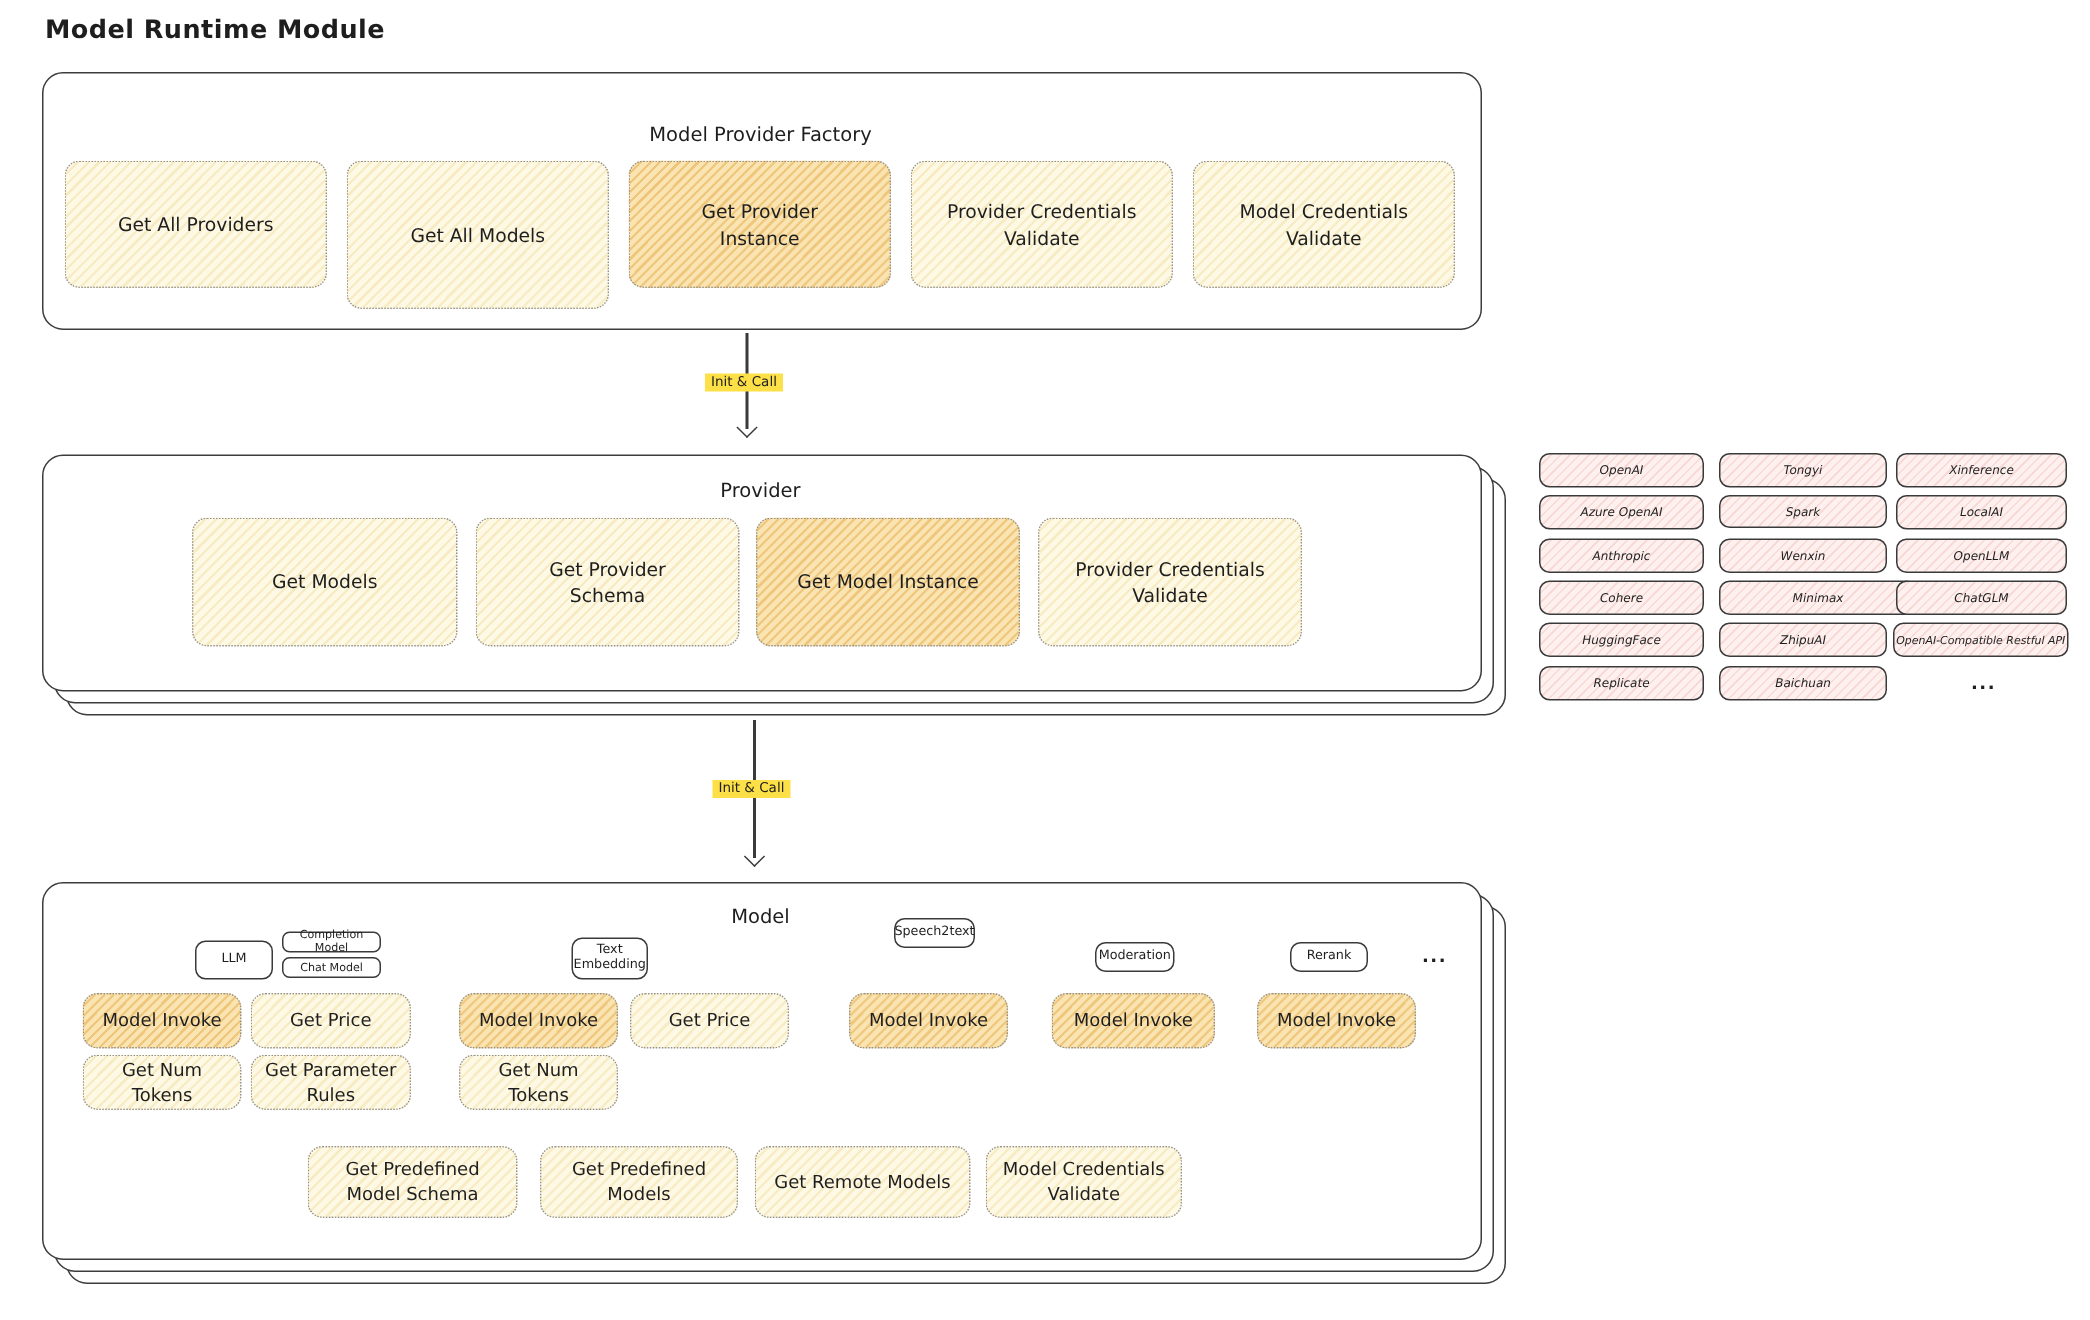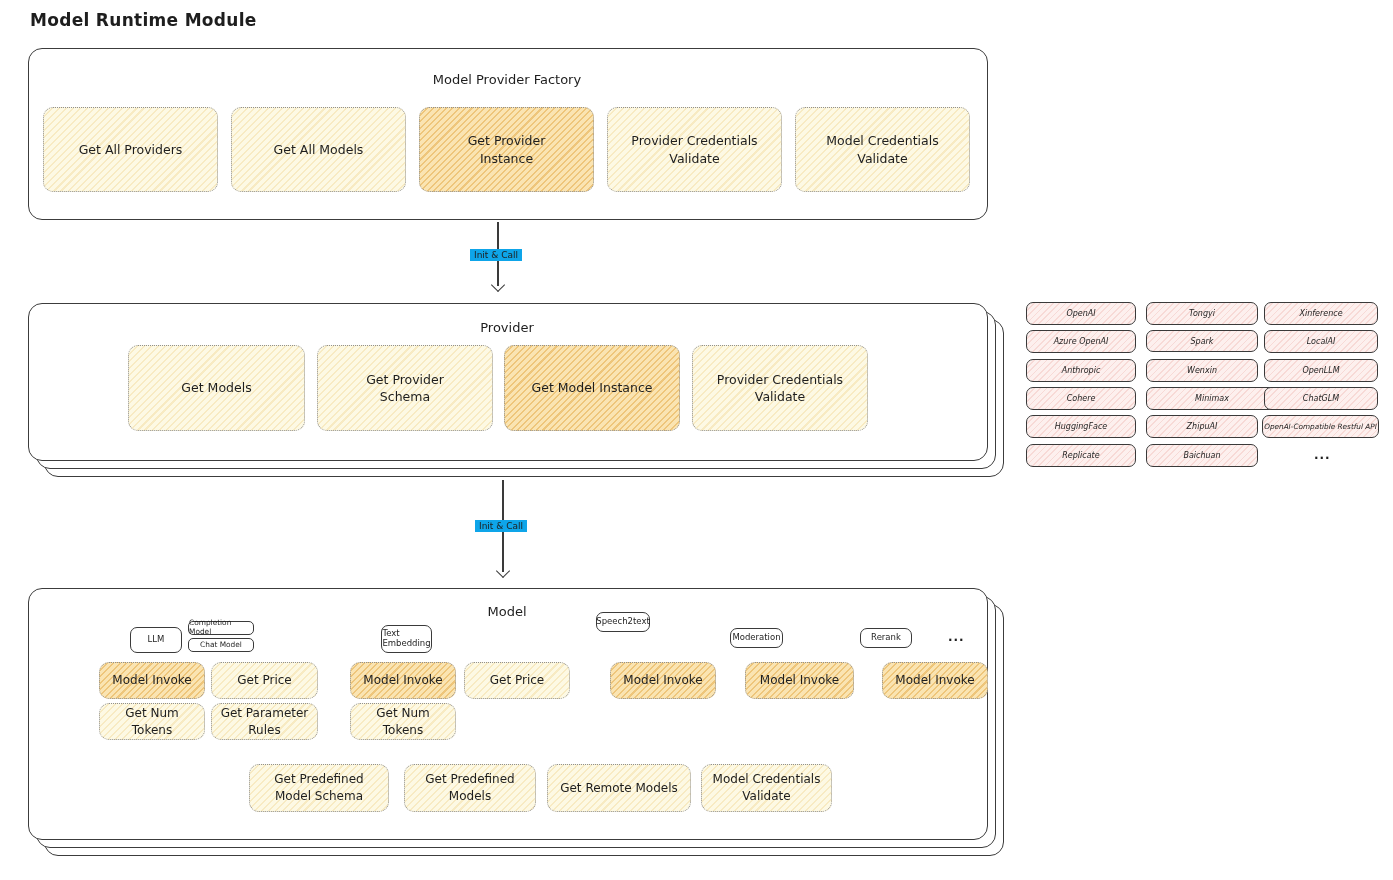--- a/index.html
+++ b/index.html
@@ -17,21 +17,21 @@
   }
   .section-title{
     position:absolute;font-size:13px;text-align:center;width:300px;font-weight:500;
   }
   
   .fn-box{
     position:absolute;display:flex;align-items:center;justify-content:center;
     text-align:center;font-size:12.5px;line-height:1.4;border-radius:10px;
     padding:0 22px;box-sizing:border-box;
   }
-  .fn-box.tight{padding:0 6px;font-size:12px;margin-left:44px;}
+  .fn-box.tight{padding:0 6px;font-size:12px;}
   .dotted{border:1.5px dotted #909090;}
   .hatch-yellow{
     background-color:#fdf9e4;
     background-image:repeating-linear-gradient(135deg, rgba(233,196,106,0.28) 0px, rgba(233,196,106,0.28) 1.5px, transparent 1.5px, transparent 5px);
   }
   .hatch-orange{
     background-color:#fae4b2;
     background-image:repeating-linear-gradient(135deg, rgba(222,156,46,0.42) 0px, rgba(222,156,46,0.42) 1.5px, transparent 1.5px, transparent 4.5px);
   }
   .hatch-pink{
@@ -45,46 +45,46 @@
   
   .pill{
     position:absolute;display:flex;align-items:center;justify-content:center;
     text-align:center;border:1.2px solid #3a3a3a;border-radius:7px;font-size:8px;
     white-space:nowrap;box-sizing:border-box;font-style:italic;
   }
   .pill.small{font-size:7.3px;}
   
   .tag{
     position:absolute;display:flex;align-items:center;justify-content:center;
-    border:1.2px solid #3a3a3a;border-radius:7px;font-size:8.5px;
+    text-align:center;border:1.2px solid #3a3a3a;border-radius:7px;font-size:8.5px;
     line-height:1.15;box-sizing:border-box;background:#fff;
   }
   .tag.tiny{font-size:7.4px;border-radius:5px;}
   .ellipsis{position:absolute;font-size:12px;font-weight:700;letter-spacing:1px;}
   
   .arrow-shaft{position:absolute;width:1.5px;background:#3a3a3a;}
   .arrow-head{
     position:absolute;width:9px;height:9px;
     border-left:1.6px solid #3a3a3a;border-bottom:1.6px solid #3a3a3a;
     transform:rotate(-45deg);background:transparent;
   }
   .arrow-label{
-    position:absolute;font-size:9px;background:#0ea5e9;padding:1px 4px;white-space:nowrap;
+    position:absolute;font-size:9px;background:#fde047;padding:1px 4px;white-space:nowrap;
   }
 </style>
 </head>
 <body>
 
 <div class="page-title">Model Runtime Module</div>
 
 <div class="sheet" style="left:28px;top:48px;width:958px;height:170px"></div>
-<div class="section-title" style="left:357px;top:72px">Model Provider Factory</div>
+<div class="section-title" style="left:357px;top:83px">Model Provider Factory</div>
 
 <div class="fn-box dotted hatch-yellow" style="left:43px;top:107px;width:175px;height:85px">Get All Providers</div>
-<div class="fn-box dotted hatch-yellow" style="left:231px;top:107px;width:175px;height:85px">Get All Models</div>
+<div class="fn-box dotted hatch-yellow" style="left:231px;top:107px;width:175px;height:99px">Get All Models</div>
 <div class="fn-box dotted hatch-orange" style="left:419px;top:107px;width:175px;height:85px">Get Provider Instance</div>
 <div class="fn-box dotted hatch-yellow" style="left:607px;top:107px;width:175px;height:85px">Provider Credentials Validate</div>
 <div class="fn-box dotted hatch-yellow" style="left:795px;top:107px;width:175px;height:85px">Model Credentials Validate</div>
 
 <div class="arrow-shaft" style="left:497px;top:222px;height:64px"></div>
 <div class="arrow-head" style="left:493px;top:280px"></div>
 <div class="arrow-label" style="left:470px;top:249px">Init &amp; Call</div>
 
 <div class="sheet" style="left:44px;top:319px;width:958px;height:156px"></div>
 <div class="sheet" style="left:36px;top:311px;width:958px;height:156px"></div>

